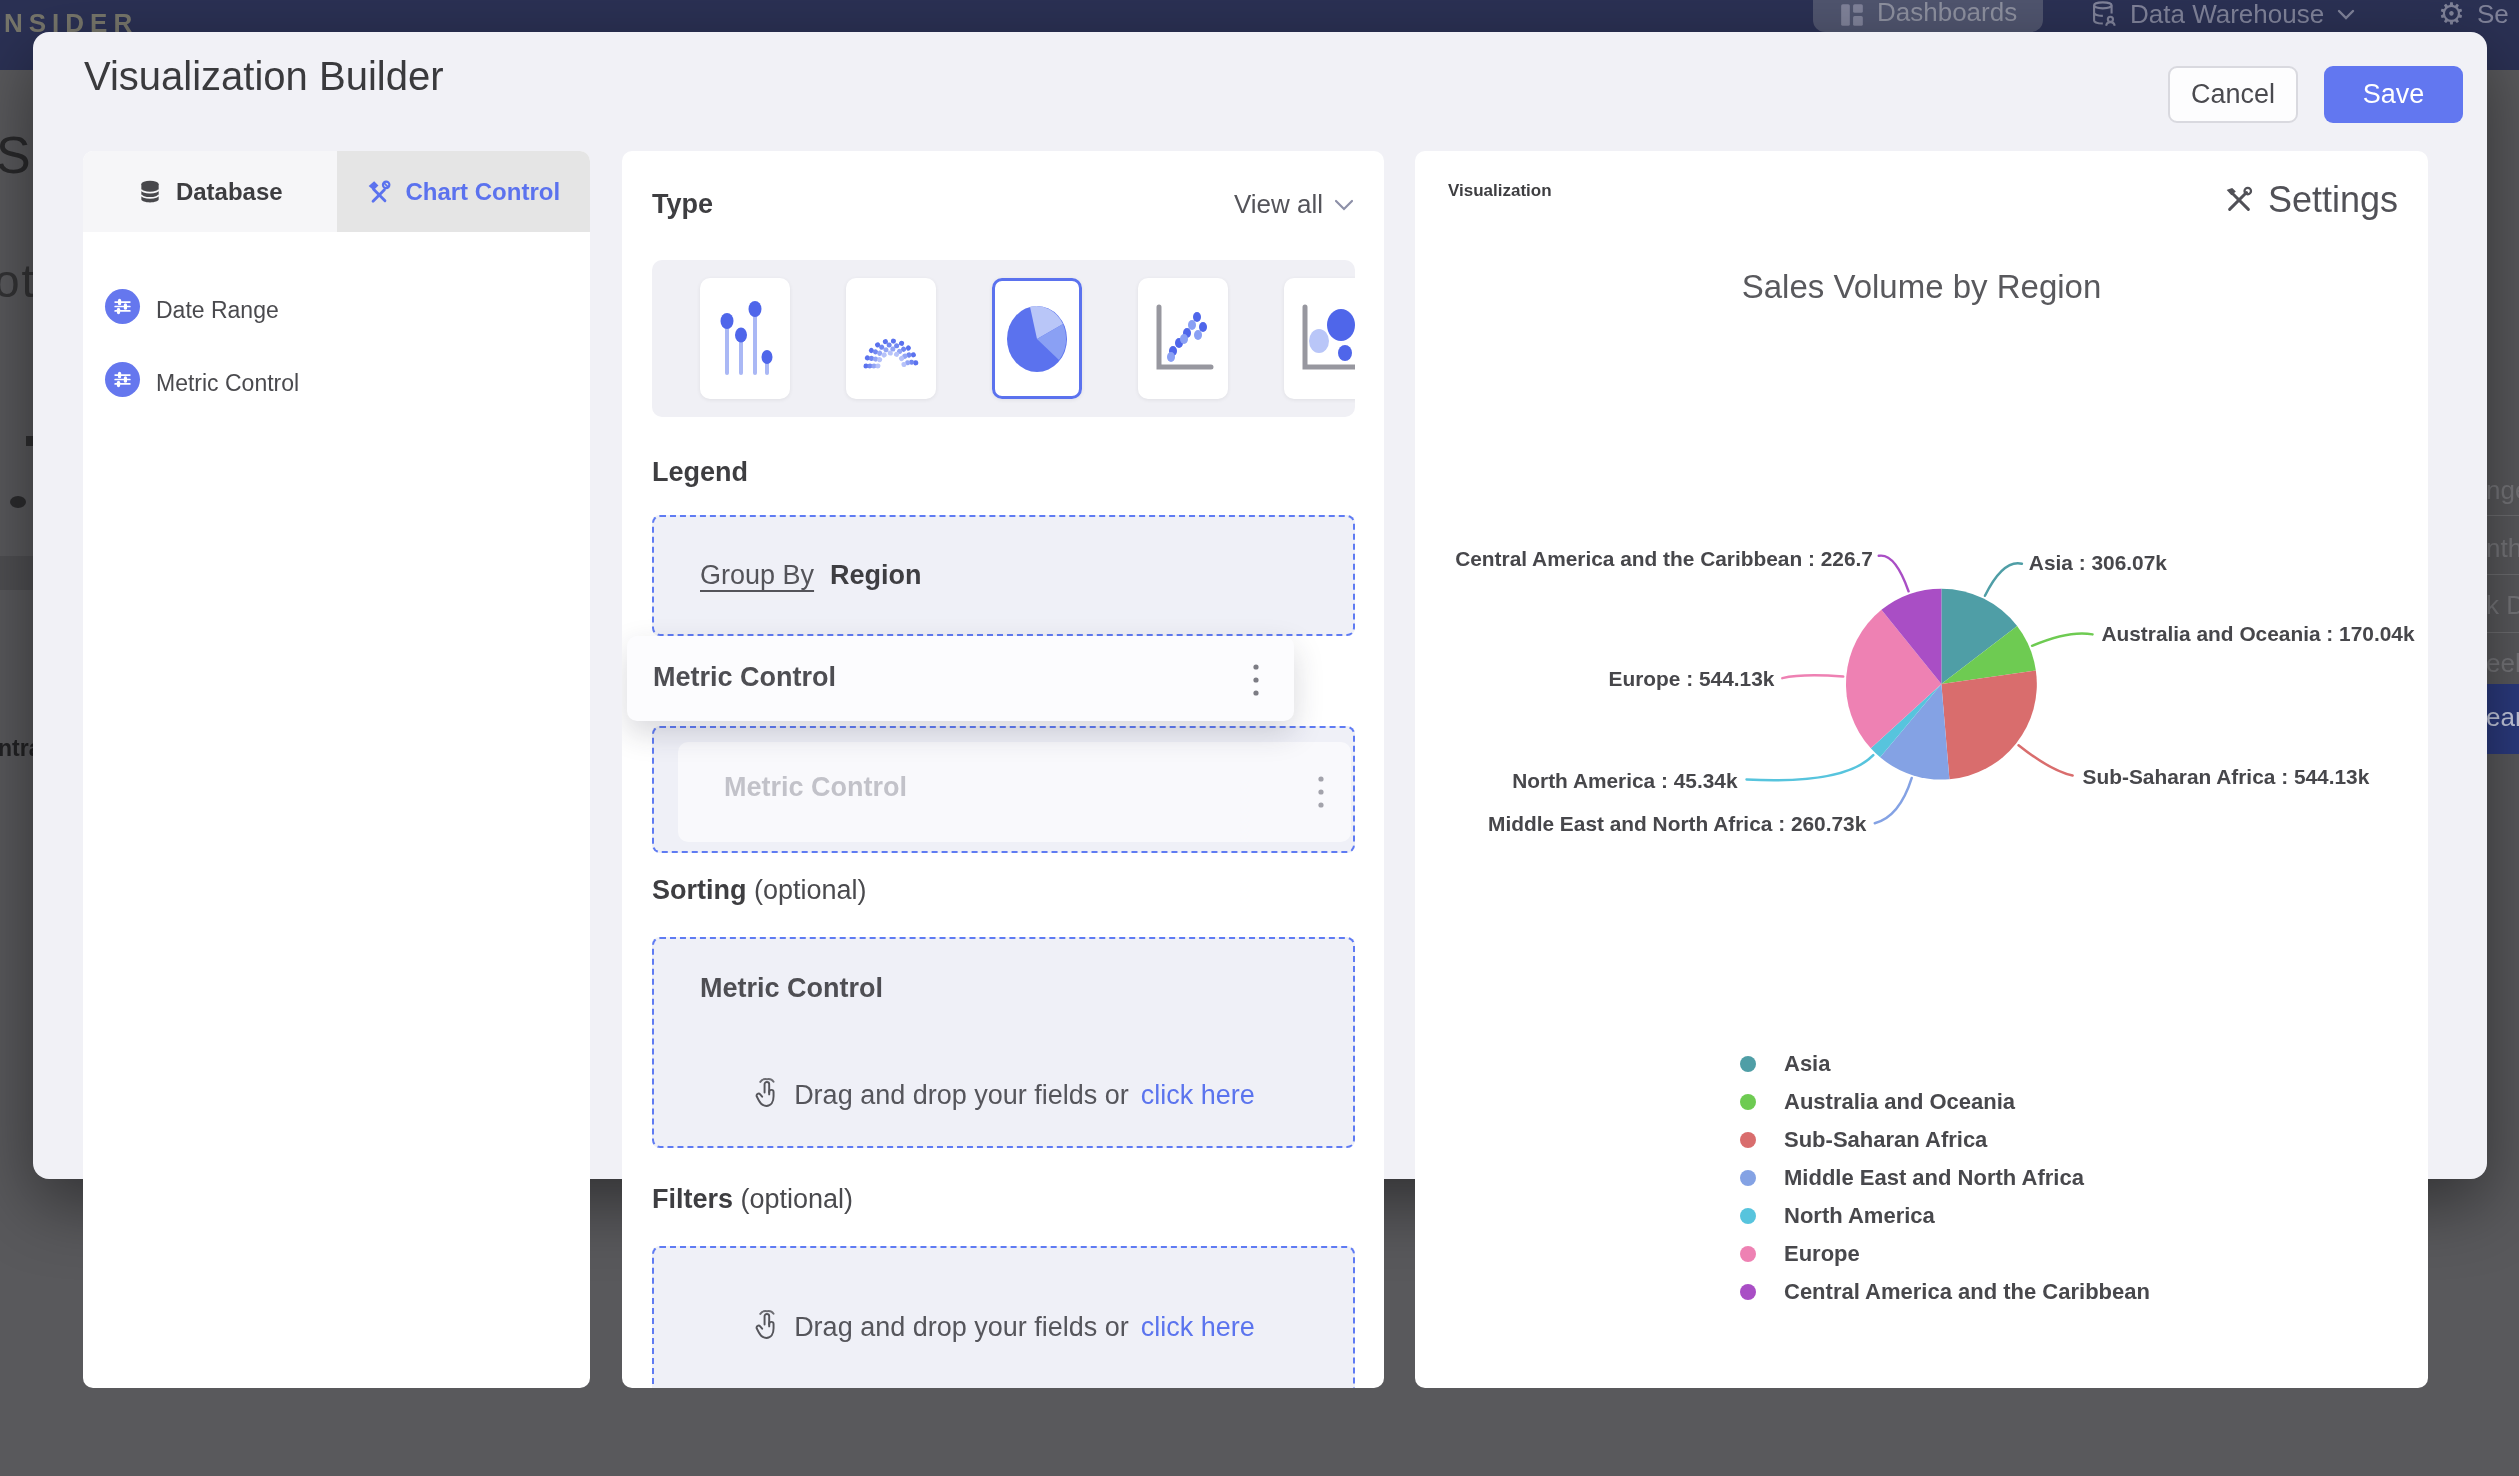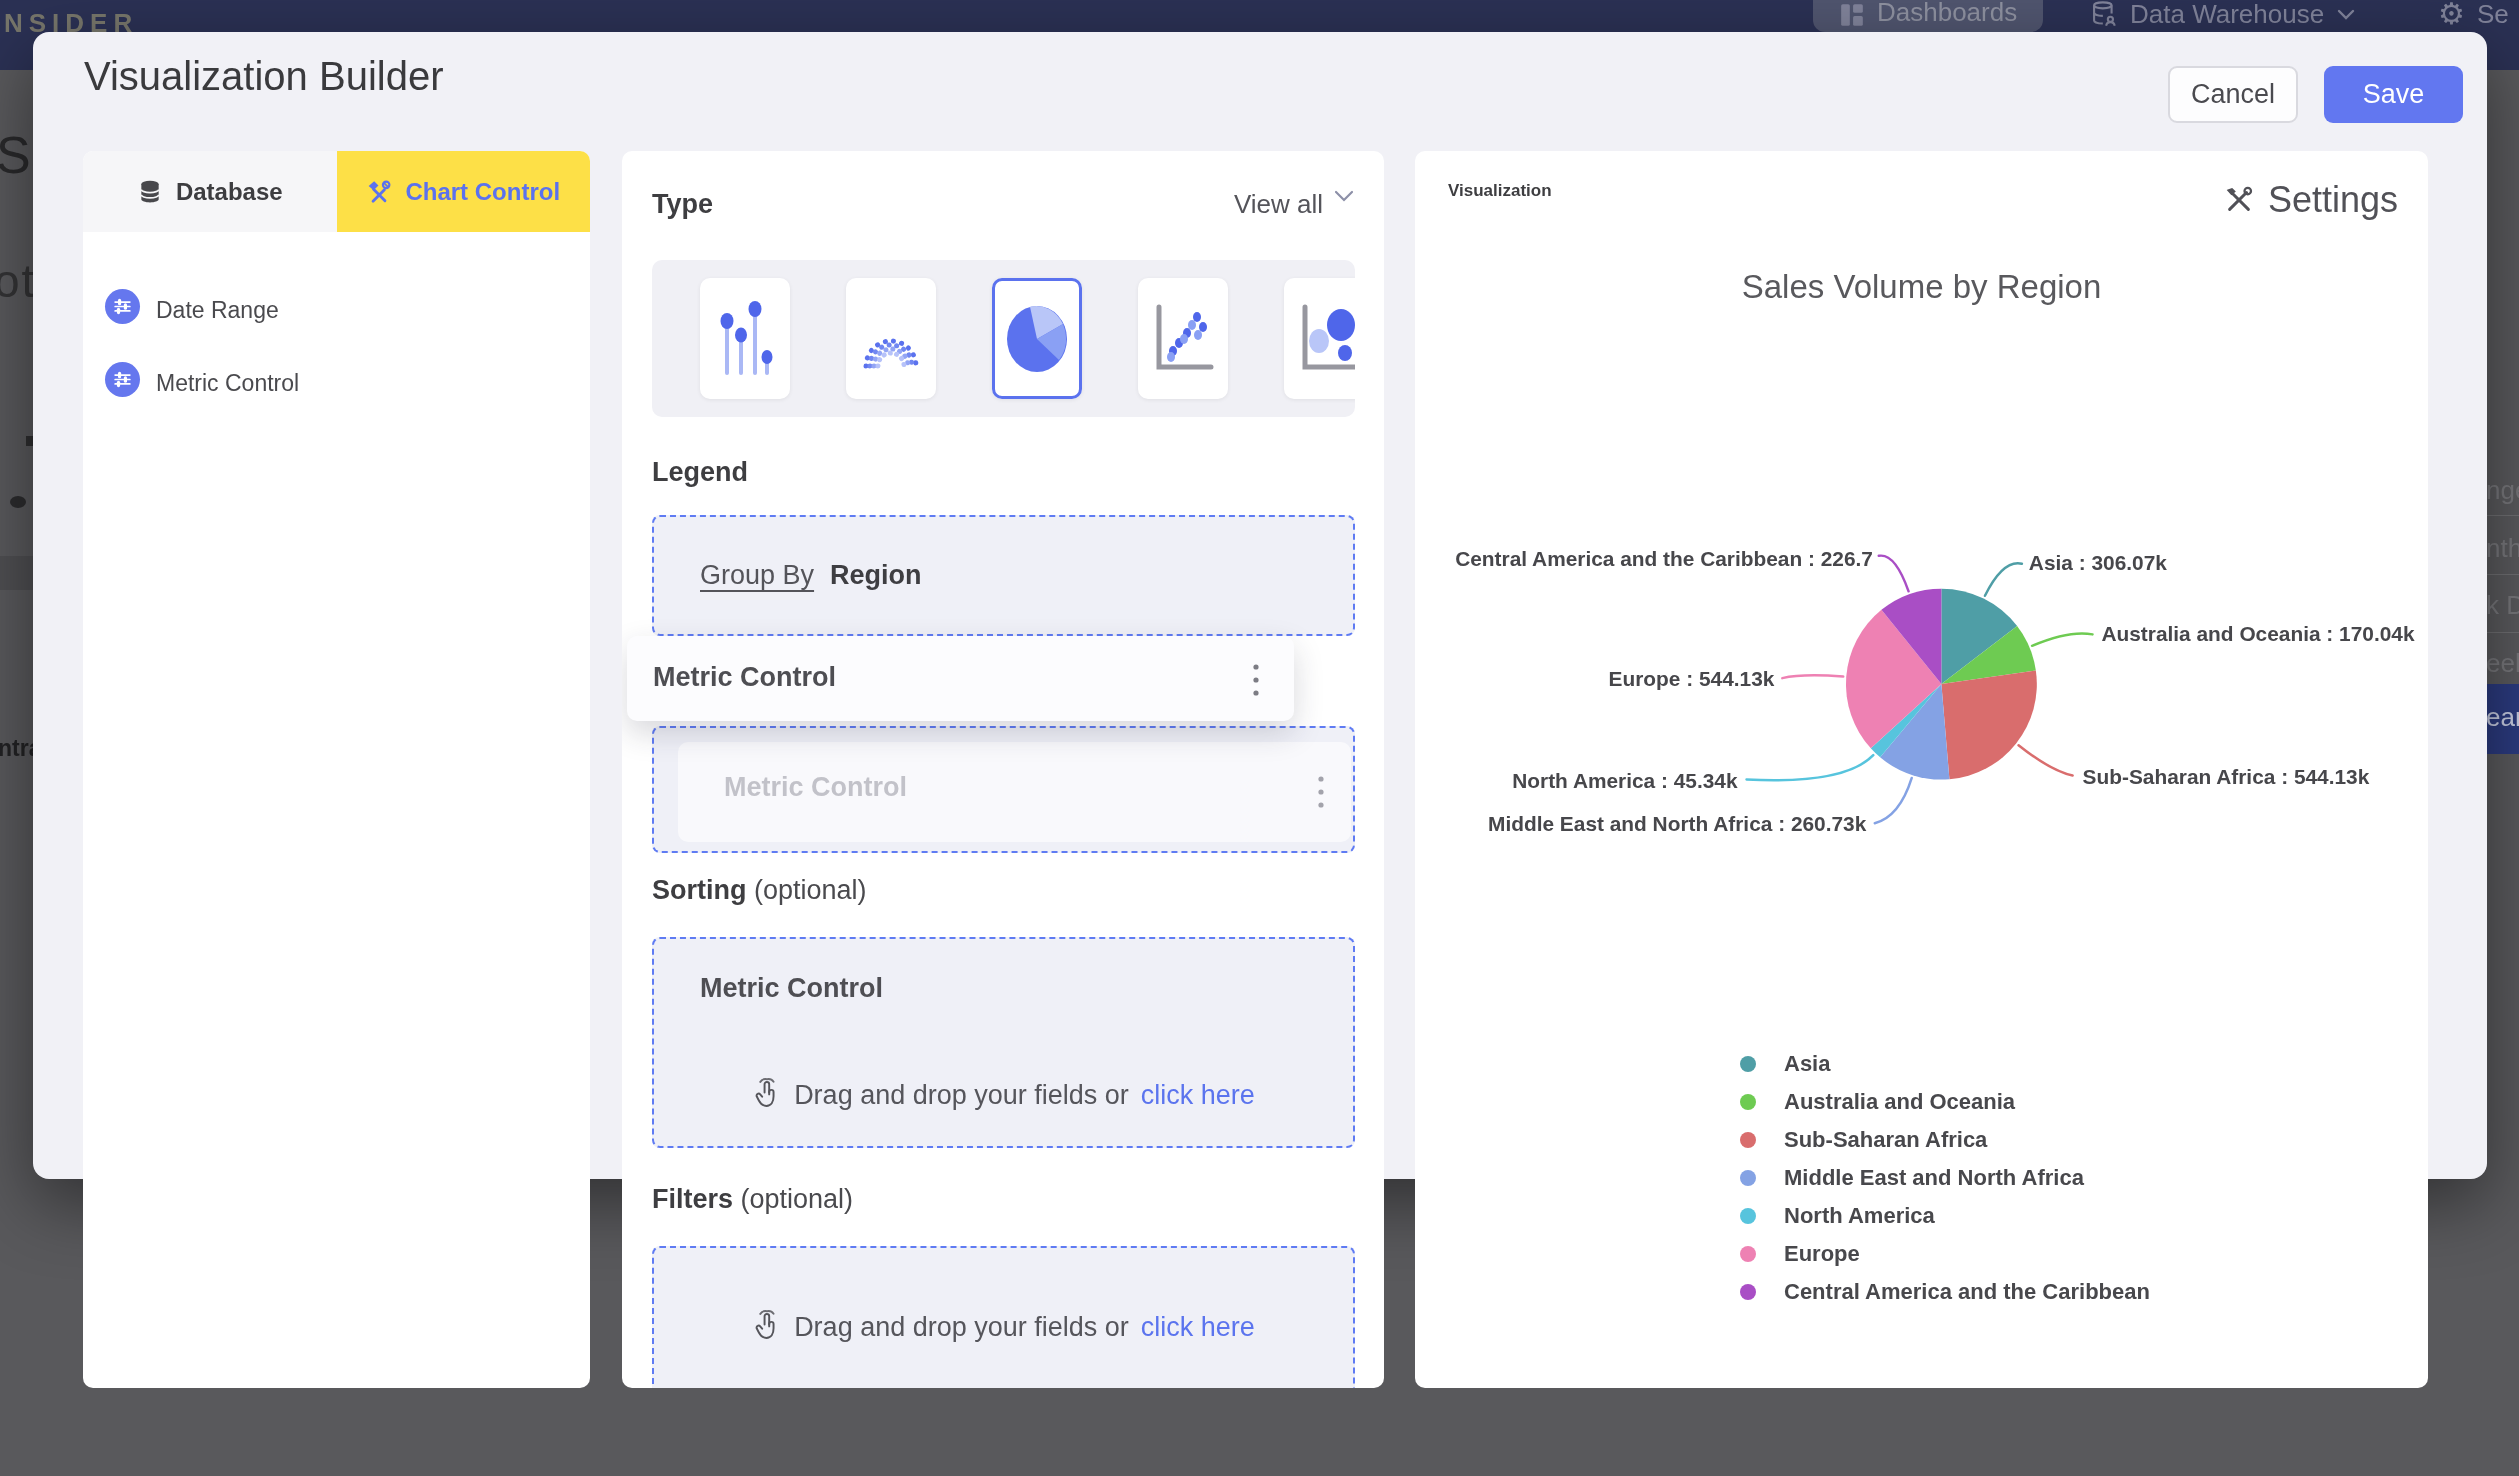--- a/index.html
+++ b/index.html
@@ -38,32 +38,32 @@
 
   .card { position:absolute; top:119px; height:1237px; background:#ffffff; border-radius:10px; }
   .card-left { left:50px; width:507px; }
   .card-mid { left:589px; width:762px; overflow:hidden; }
   .card-right { left:1382px; width:1013px; }
 
   
   .tabs { display:flex; height:81px; }
   .tab { flex:1; display:flex; align-items:center; justify-content:center; gap:13px; font-size:24px; font-weight:700; cursor:pointer; }
   .tab-database { background:#f6f6f8; color:#3d3d40; border-radius:10px 0 0 0; }
-  .tab-chart { background:#fde047; color:#5b72ee; border-radius:0 10px 0 0; }
+  .tab-chart { background:#e5e5e5; color:#5b72ee; border-radius:0 10px 0 0; }
   .side-item { position:absolute; left:22px; display:flex; align-items:flex-end; gap:16px; cursor:pointer; }
   .side-item-1 { top:138px; } .side-item-2 { top:211px; }
   .tune-circle { width:35px; height:35px; border-radius:50%; background:#6577ee; display:flex; align-items:center; justify-content:center; }
   .side-label { font-size:23px; color:#4a4a4e; }
 
   
   .mid-pad { position:absolute; left:30px; right:29px; }
   .section-h { font-size:27px; font-weight:700; color:#3e3e41; }
   .section-h .opt { font-weight:400; color:#4a4a4e; }
   .row-type { top:38px; display:flex; justify-content:space-between; align-items:center; }
-  .view-all { display:flex; gap:10px; font-size:26px; color:#54545a; font-weight:400; cursor:pointer; }
+  .view-all { display:flex; align-items:center; gap:10px; font-size:26px; color:#54545a; font-weight:400; cursor:pointer; }
   .type-strip { position:absolute; left:30px; top:109px; width:703px; height:157px; background:#f0f0f5; border-radius:10px; display:flex; align-items:center; gap:56px; padding-left:48px; overflow:hidden; }
   .type-card { flex:0 0 90px; height:121px; background:#ffffff; border-radius:10px; box-shadow:0 1px 4px rgba(0,0,0,.07); display:flex; align-items:center; justify-content:center; cursor:pointer; }
   .type-card.selected { outline:3px solid #5b72ee; outline-offset:-3px; }
 
   .h-legend { position:absolute; top:306px; }
   .dashed-box { position:absolute; left:30px; width:703px; border:2px dashed #5f7bf3; border-radius:8px; background:#eff0f7; }
   .box-groupby { top:364px; height:121px; display:flex; align-items:center; padding-left:46px; gap:16px; font-size:27px; }
   .groupby-label { color:#54545a; text-decoration:underline; text-underline-offset:6px; cursor:pointer; }
   .groupby-value { font-weight:700; color:#3e3e42; }
 

